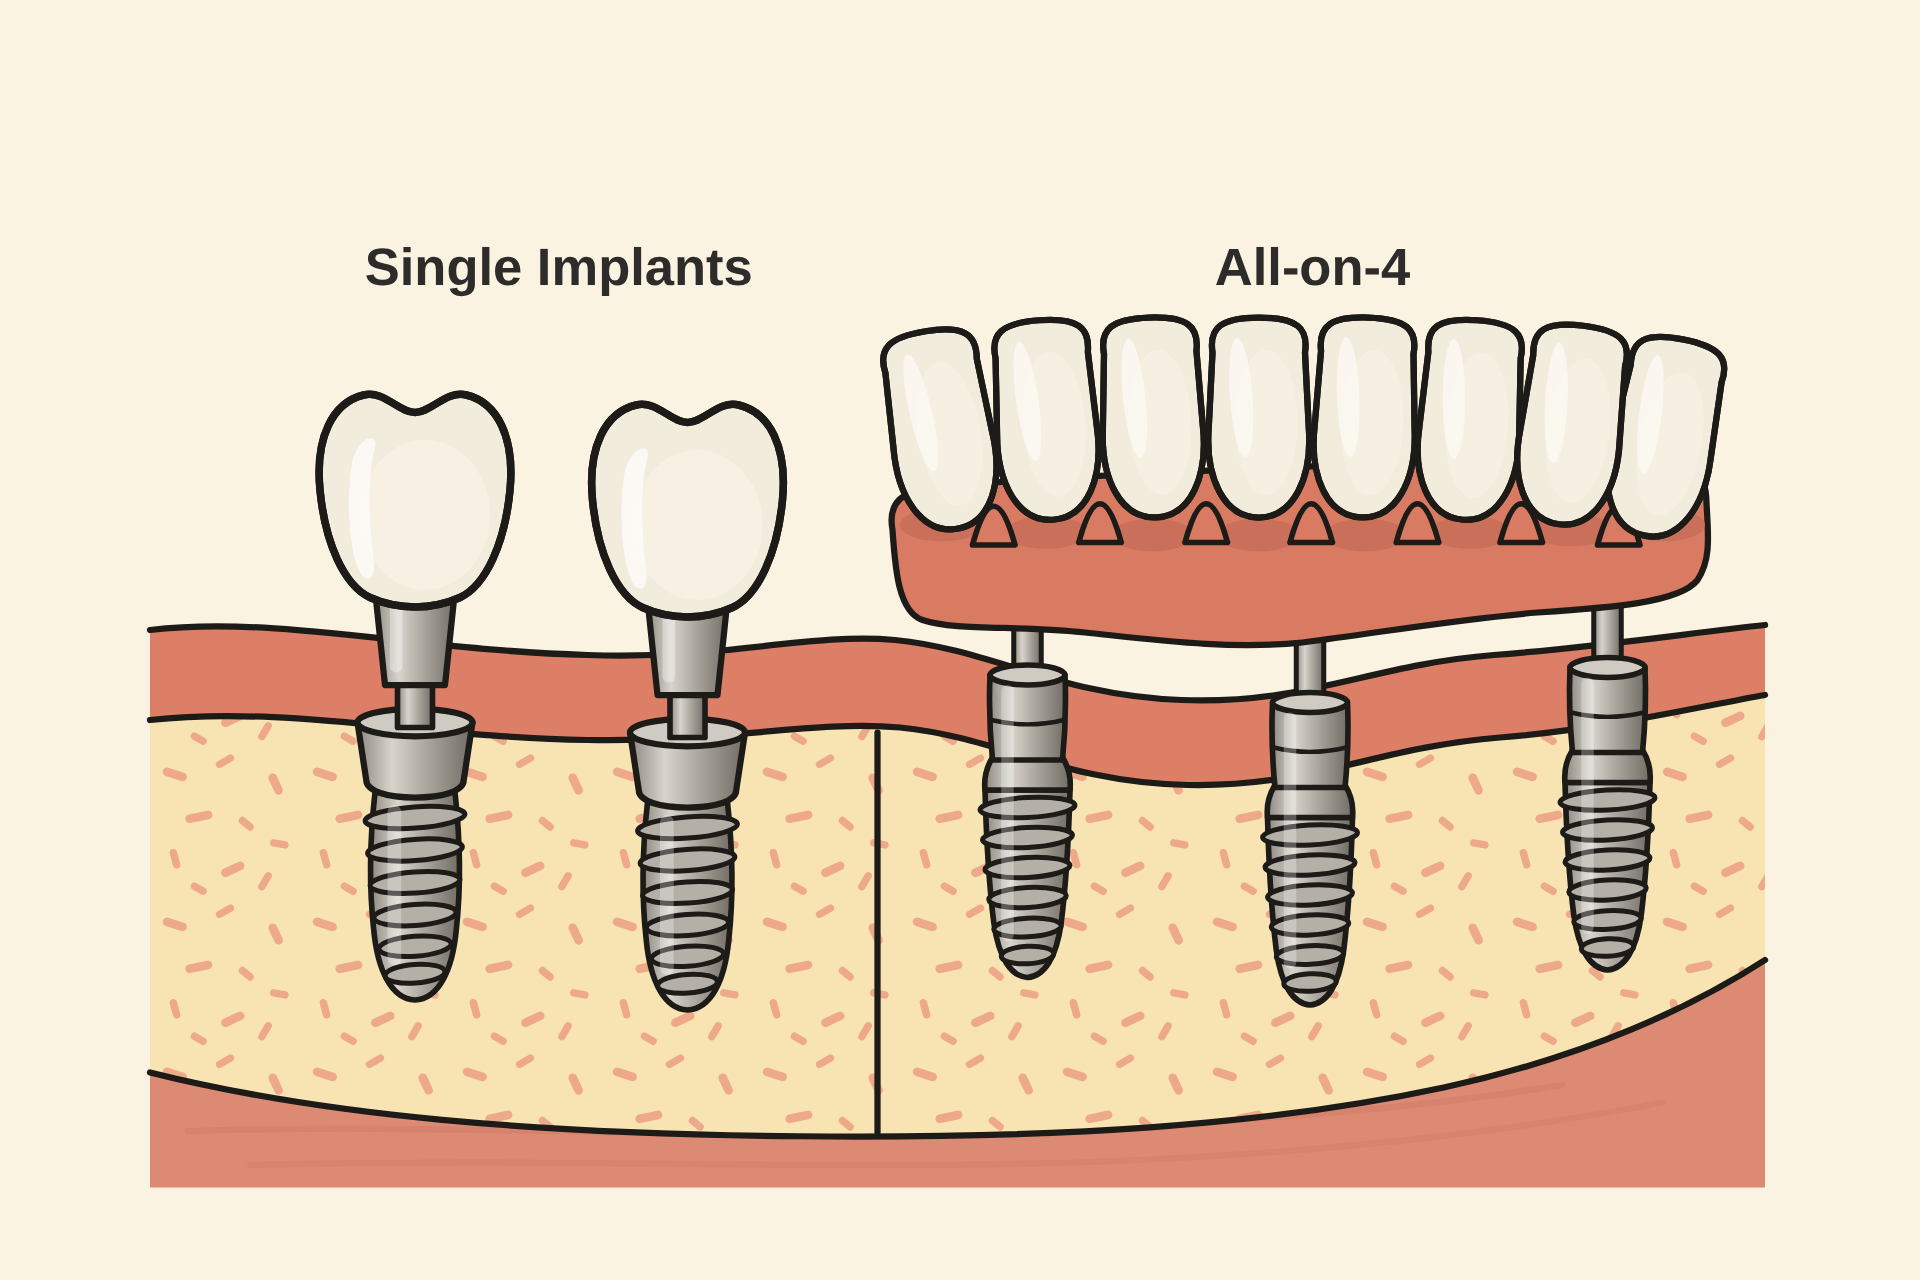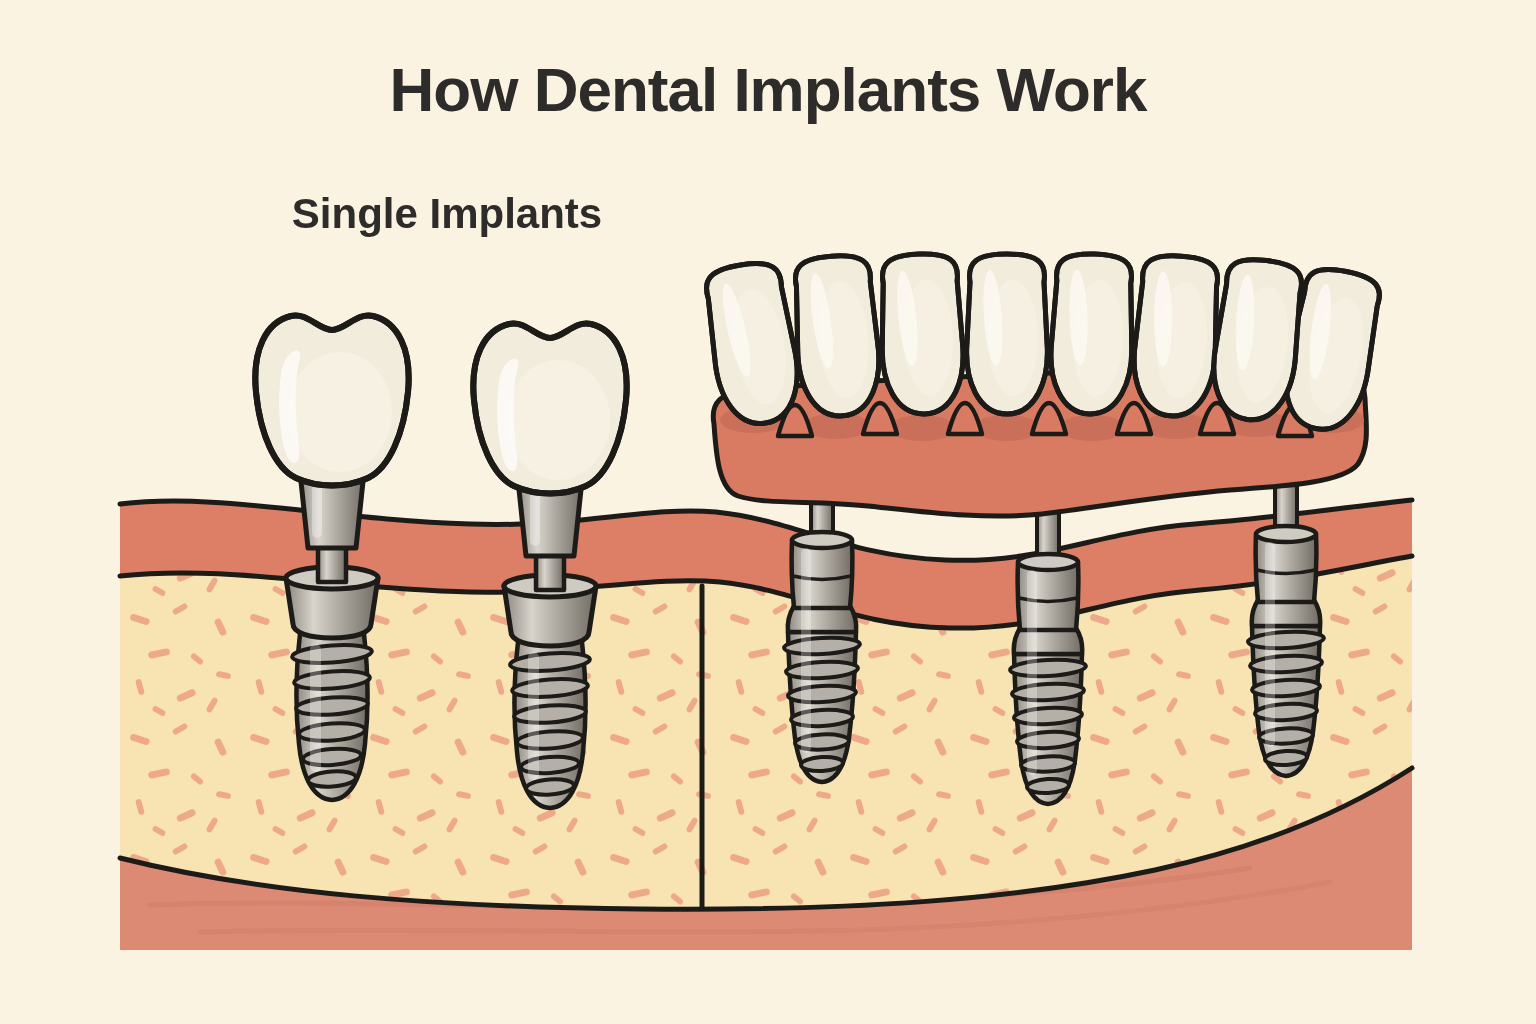--- a/index.html
+++ b/index.html
@@ -31,22 +31,22 @@
   .fill-metal{fill:url(#metalGrad);}
   .fill-thread{fill:#b5b0a7;}
   .ol{stroke:var(--c-outline,#1d1b18);stroke-linecap:round;stroke-linejoin:round;}
   .w5{stroke-width:5;fill:none;}
 </style>
 </head>
 <body>
 
 <div class="canvas">
 
-  <h1 class="title">How Dental Implants Work</h1>
   <div class="section-label label-single">Single Implants</div>
+  <div class="section-label label-allon4">All-on-4</div>
 
   <svg width="1536" height="1024" viewBox="0 0 1536 1024">
     <defs>
       <linearGradient id="metalGrad" x1="0" y1="0" x2="1" y2="0">
         <stop offset="0" stop-color="#8d887f"></stop>
         <stop offset="0.3" stop-color="#d8d4cc"></stop>
         <stop offset="0.55" stop-color="#b3aea5"></stop>
         <stop offset="1" stop-color="#726d64"></stop>
       </linearGradient>
       <pattern id="boneSpeckle" width="120" height="120" patternUnits="userSpaceOnUse">

